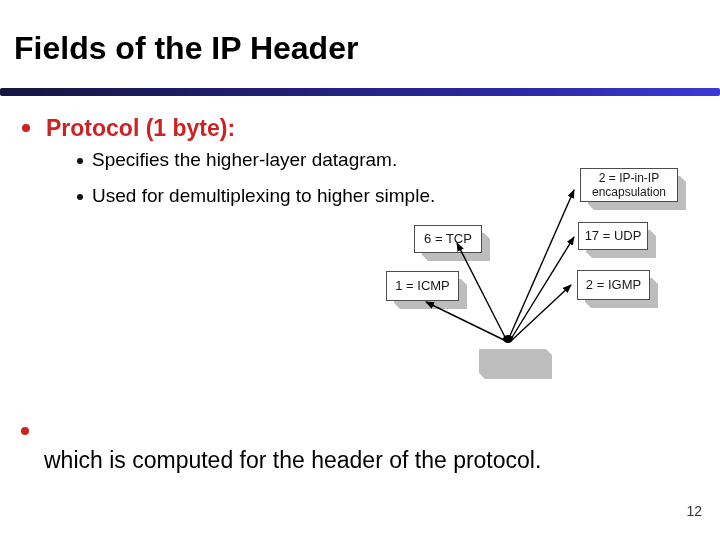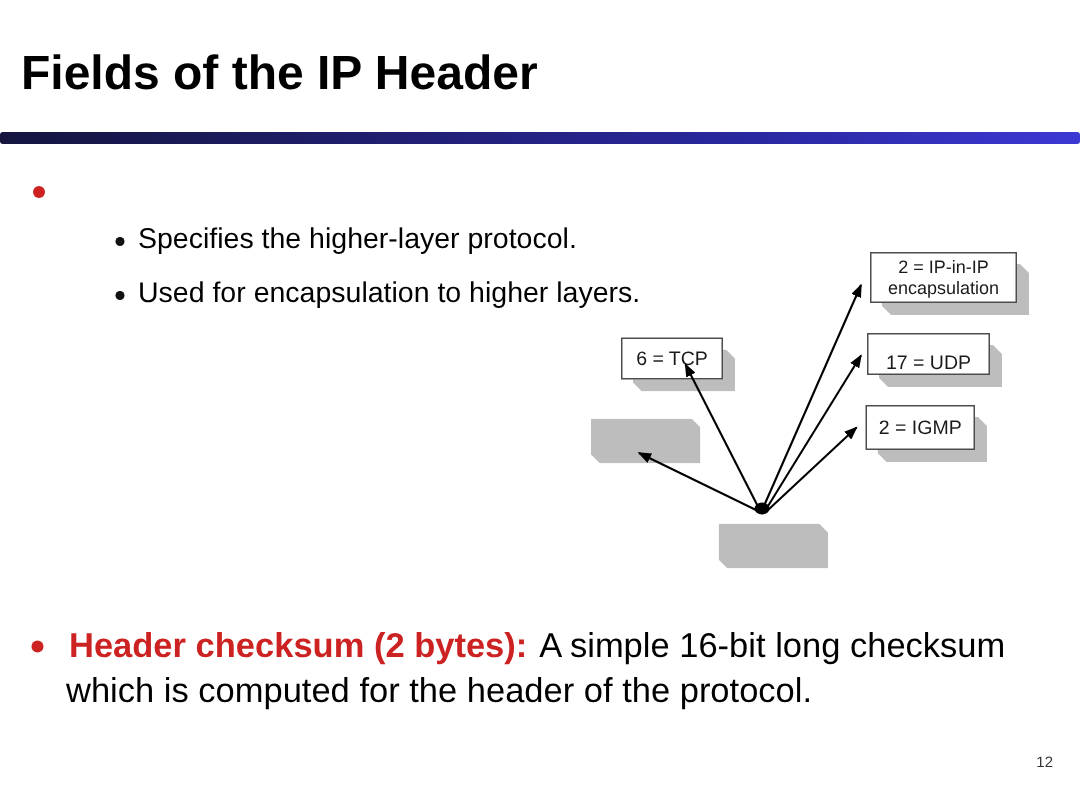--- a/index.html
+++ b/index.html
@@ -30,46 +30,47 @@
   .pbox {
     box-sizing:border-box; position:absolute; background:#fff; border:1px solid #4d4d4d;
     display:flex; flex-direction:column; align-items:center; justify-content:center;
     font-size:13px; color:#1a1a1a; text-align:center; line-height:14px; white-space:nowrap;
   }
   .pbox.sh {
     background:#bdbdbd; border:none; transform:translate(8px,8px);
     clip-path:polygon(0 0, calc(100% - 6px) 0, 100% 6px, 100% 100%, 6px 100%, 0 calc(100% - 6px));
   }
   .bx-ipinip { left:580px; top:168px; width:98px;  height:34px; font-size:12px; }
-  .bx-udp    { left:578px; top:222px; width:82px;  height:28px;justify-content:flex-end; }
+  .bx-udp    { left:578px; top:222px; width:70px;  height:28px; }
   .bx-tcp    { left:386px; top:225px; width:68px;  height:28px;margin-left:28px; }
   .bx-igmp   { left:577px; top:270px; width:73px;  height:30px;text-align:center; }
   .bx-icmp   { left:386px; top:271px; width:73px;  height:30px; }
   .bx-ip     { left:471px; top:341px; width:73px;  height:30px; }
 
   .arrows { left:0; top:0; width:720px; height:540px; pointer-events:none; }
 
-  .page-num { right:18px; top:503px; font-size:10px; color:#333; }
+  .page-num { right:18px; top:503px; font-size:14px; color:#333; }
 </style>
 </head>
 <body>
 
 <div class="slide">
 
   <div class="abs title">Fields of the IP Header</div>
 
   <div class="abs accent-bar"></div>
 
   <span class="abs dot dot-red" style="left:22px; top:124px;"></span>
+  <div class="abs red-heading" style="left:46px; top:115px;">Protocol (1 byte):</div>
 
   <span class="abs dot dot-black" style="left:77px; top:158px;"></span>
-  <div class="abs body-text" style="left:92px; top:149px;">Specifies the higher-layer protocol.</div>
+  <div class="abs body-text" style="left:92px; top:149px;">Specifies the higher-layer datagram.</div>
 
   <span class="abs dot dot-black" style="left:77px; top:194px;"></span>
-  <div class="abs body-text" style="left:92px; top:185px;">Used for encapsulation to higher layers.</div>
+  <div class="abs body-text" style="left:92px; top:185px;">Used for demultiplexing to higher simple.</div>
 
   <div class="pbox sh bx-ipinip"></div>
   <div class="pbox sh bx-udp"></div>
   <div class="pbox sh bx-tcp"></div>
   <div class="pbox sh bx-igmp"></div>
   <div class="pbox sh bx-icmp"></div>
   <div class="pbox sh bx-ip"></div>
 
   <div class="pbox bx-ipinip">
     <span>2 = IP-in-IP</span>
@@ -77,36 +78,36 @@
   </div>
   <div class="pbox bx-udp">
     <span>17 = UDP</span>
   </div>
   <div class="pbox bx-tcp">
     <span>6 = TCP</span>
   </div>
   <div class="pbox bx-igmp">
     <span>2 = IGMP</span>
   </div>
+  <div class="pbox bx-icmp">
+    <span>1 = ICMP</span>
+  </div>
 
   <svg class="abs arrows" viewBox="0 0 720 540" xmlns="http://www.w3.org/2000/svg">
     <defs>
       <marker id="ah" markerWidth="9" markerHeight="7" refX="8" refY="3.5" orient="auto" markerUnits="userSpaceOnUse">
         <path d="M0,0 L9,3.5 L0,7 Z" fill="#000"></path>
       </marker>
     </defs>
     <line x1="506" y1="339" x2="457" y2="243" stroke="#000" stroke-width="1.4" marker-end="url(#ah)"></line>
     <line x1="504" y1="340" x2="426" y2="302" stroke="#000" stroke-width="1.4" marker-end="url(#ah)"></line>
     <line x1="509" y1="338" x2="574" y2="190" stroke="#000" stroke-width="1.4" marker-end="url(#ah)"></line>
     <line x1="511" y1="339" x2="574" y2="237" stroke="#000" stroke-width="1.4" marker-end="url(#ah)"></line>
     <line x1="512" y1="340" x2="571" y2="285" stroke="#000" stroke-width="1.4" marker-end="url(#ah)"></line>
     <ellipse cx="508" cy="339" rx="5" ry="4" fill="#000"></ellipse>
   </svg>
 
   <span class="abs dot dot-red" style="left:21px; top:427px;"></span>
-  <div class="abs para-text" style="left:46px; top:417px;">
-    <span class="red-heading">Header checksum (2 bytes):</span><span class="black-part">A simple 16-bit long checksum</span>
-  </div>
   <div class="abs para-text" style="left:44px; top:447px;">which is computed for the header of the protocol.</div>
 
   <div class="abs page-num">12</div>
 
 </div>
 
 </body></html>

